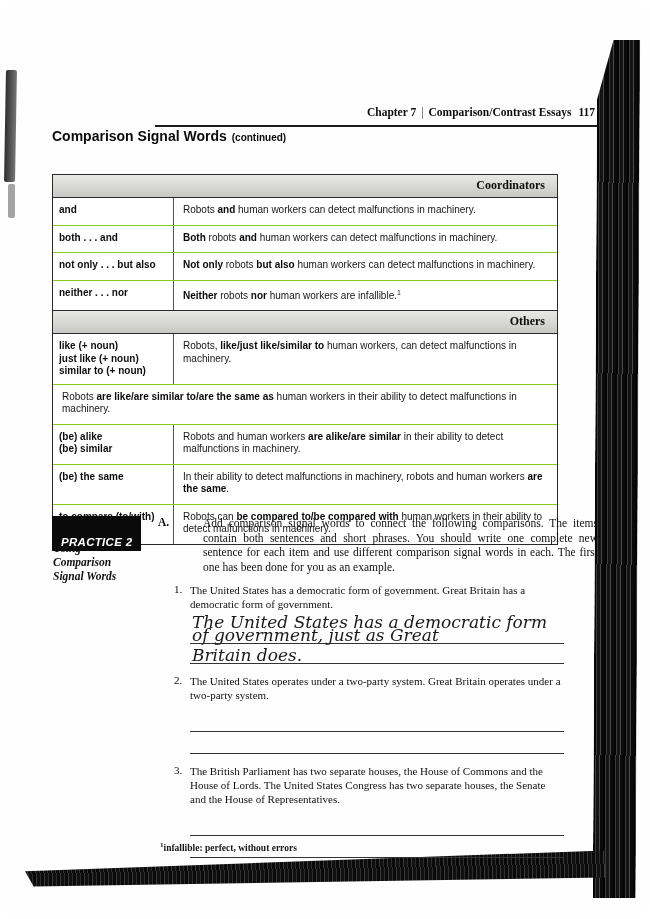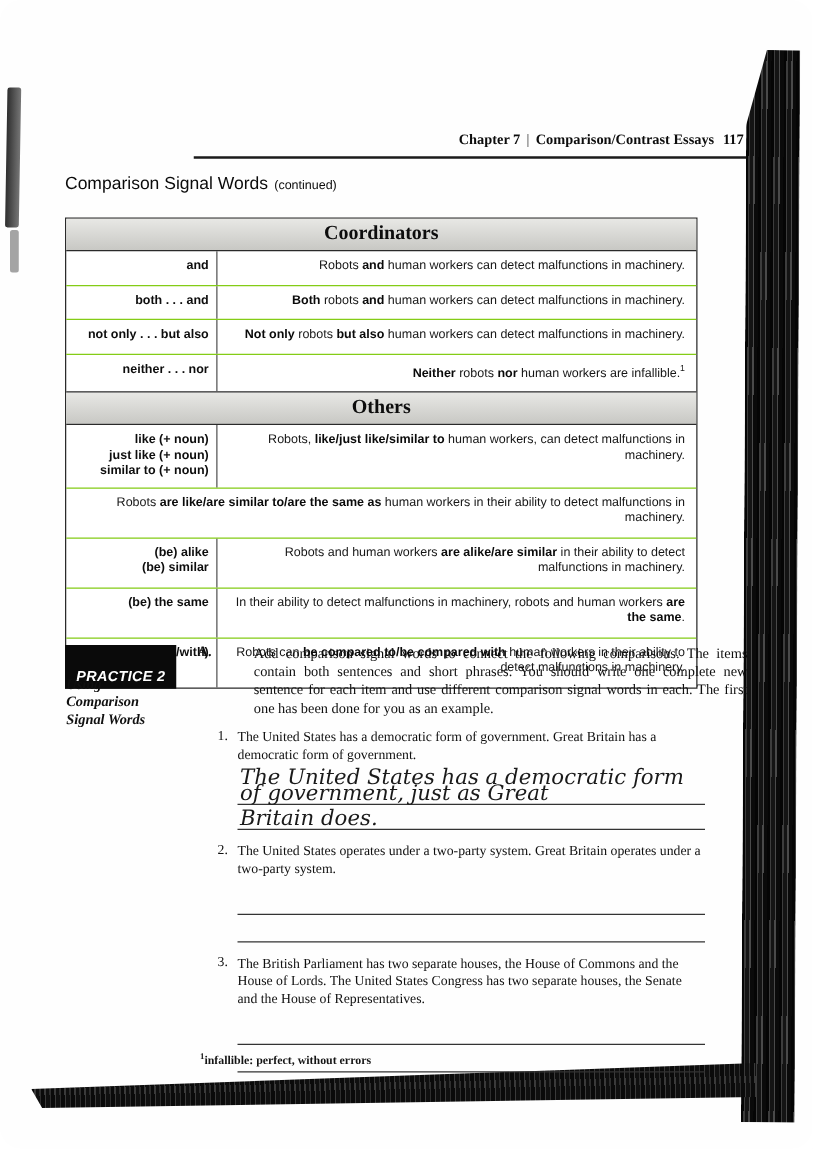--- a/index.html
+++ b/index.html
@@ -19,30 +19,30 @@
   .edge-left-2{position:absolute;left:8px;top:184px;width:7px;height:34px;background:#5a5a5a;opacity:.55;border-radius:2px;}
 
   
   .running-head{position:absolute;top:106px;right:55px;font-family:"Liberation Serif",serif;
     font-weight:bold;font-size:11.5px;color:#0d0d0d;white-space:nowrap;}
   .running-head .sep{font-weight:normal;padding:0 5px;color:#333;}
   .running-head .pgnum{margin-left:7px;}
   .head-rule{position:absolute;left:155px;top:125px;width:442px;height:2px;background:#1b1b1b;}
 
   
-  .main-heading{position:absolute;left:52px;top:138px;font-weight:normal;font-size:14px;color:#0a0a0a;}
+  .main-heading{position:absolute;left:52px;top:128px;font-weight:bold;font-size:14px;color:#0a0a0a;}
   .main-heading .cont{font-size:10px;margin-left:5px;}
 
   
   .sw-table{position:absolute;left:52px;top:174px;width:504px;border:1.5px solid #2a2a2a;background:#fff;}
-  .tbl-header{text-align:center;font-weight:bold;font-family:"Liberation Serif",serif;font-size:16px;
+  .tbl-header{text-align:right;font-weight:bold;font-family:"Liberation Serif",serif;font-size:12px;
     padding:3px 12px 4px;background:linear-gradient(180deg,#e8e8e5,#c8c8c4);color:#0d0d0d;
     border-bottom:1.5px solid #2a2a2a;}
   .tbl-header:not(:first-child){border-top:1.5px solid #2a2a2a;}
-  .tbl-row{display:flex;text-align:right;}
+  .tbl-row{display:flex;}
   .tbl-row + .tbl-row{border-top:1px solid #84cc16;}
   .tbl-term{flex:0 0 108px;width:108px;padding:6px 6px;font-weight:bold;font-size:10px;line-height:12.5px;
     border-right:1px solid #555;color:#0d0d0d;}
   .tbl-example{flex:1;padding:6px 9px 8px;font-size:10px;line-height:12.5px;color:#161616;}
   .tbl-example b{font-weight:bold;color:#0a0a0a;}
   .tbl-example sup{font-size:7px;}
 
   
   .practice-badge{position:absolute;left:52px;top:516px;background:#0a0a0a;color:#fff;font-weight:bold;
     font-size:11.5px;padding:20px 9px 3px;letter-spacing:.3px;font-style:italic;}

